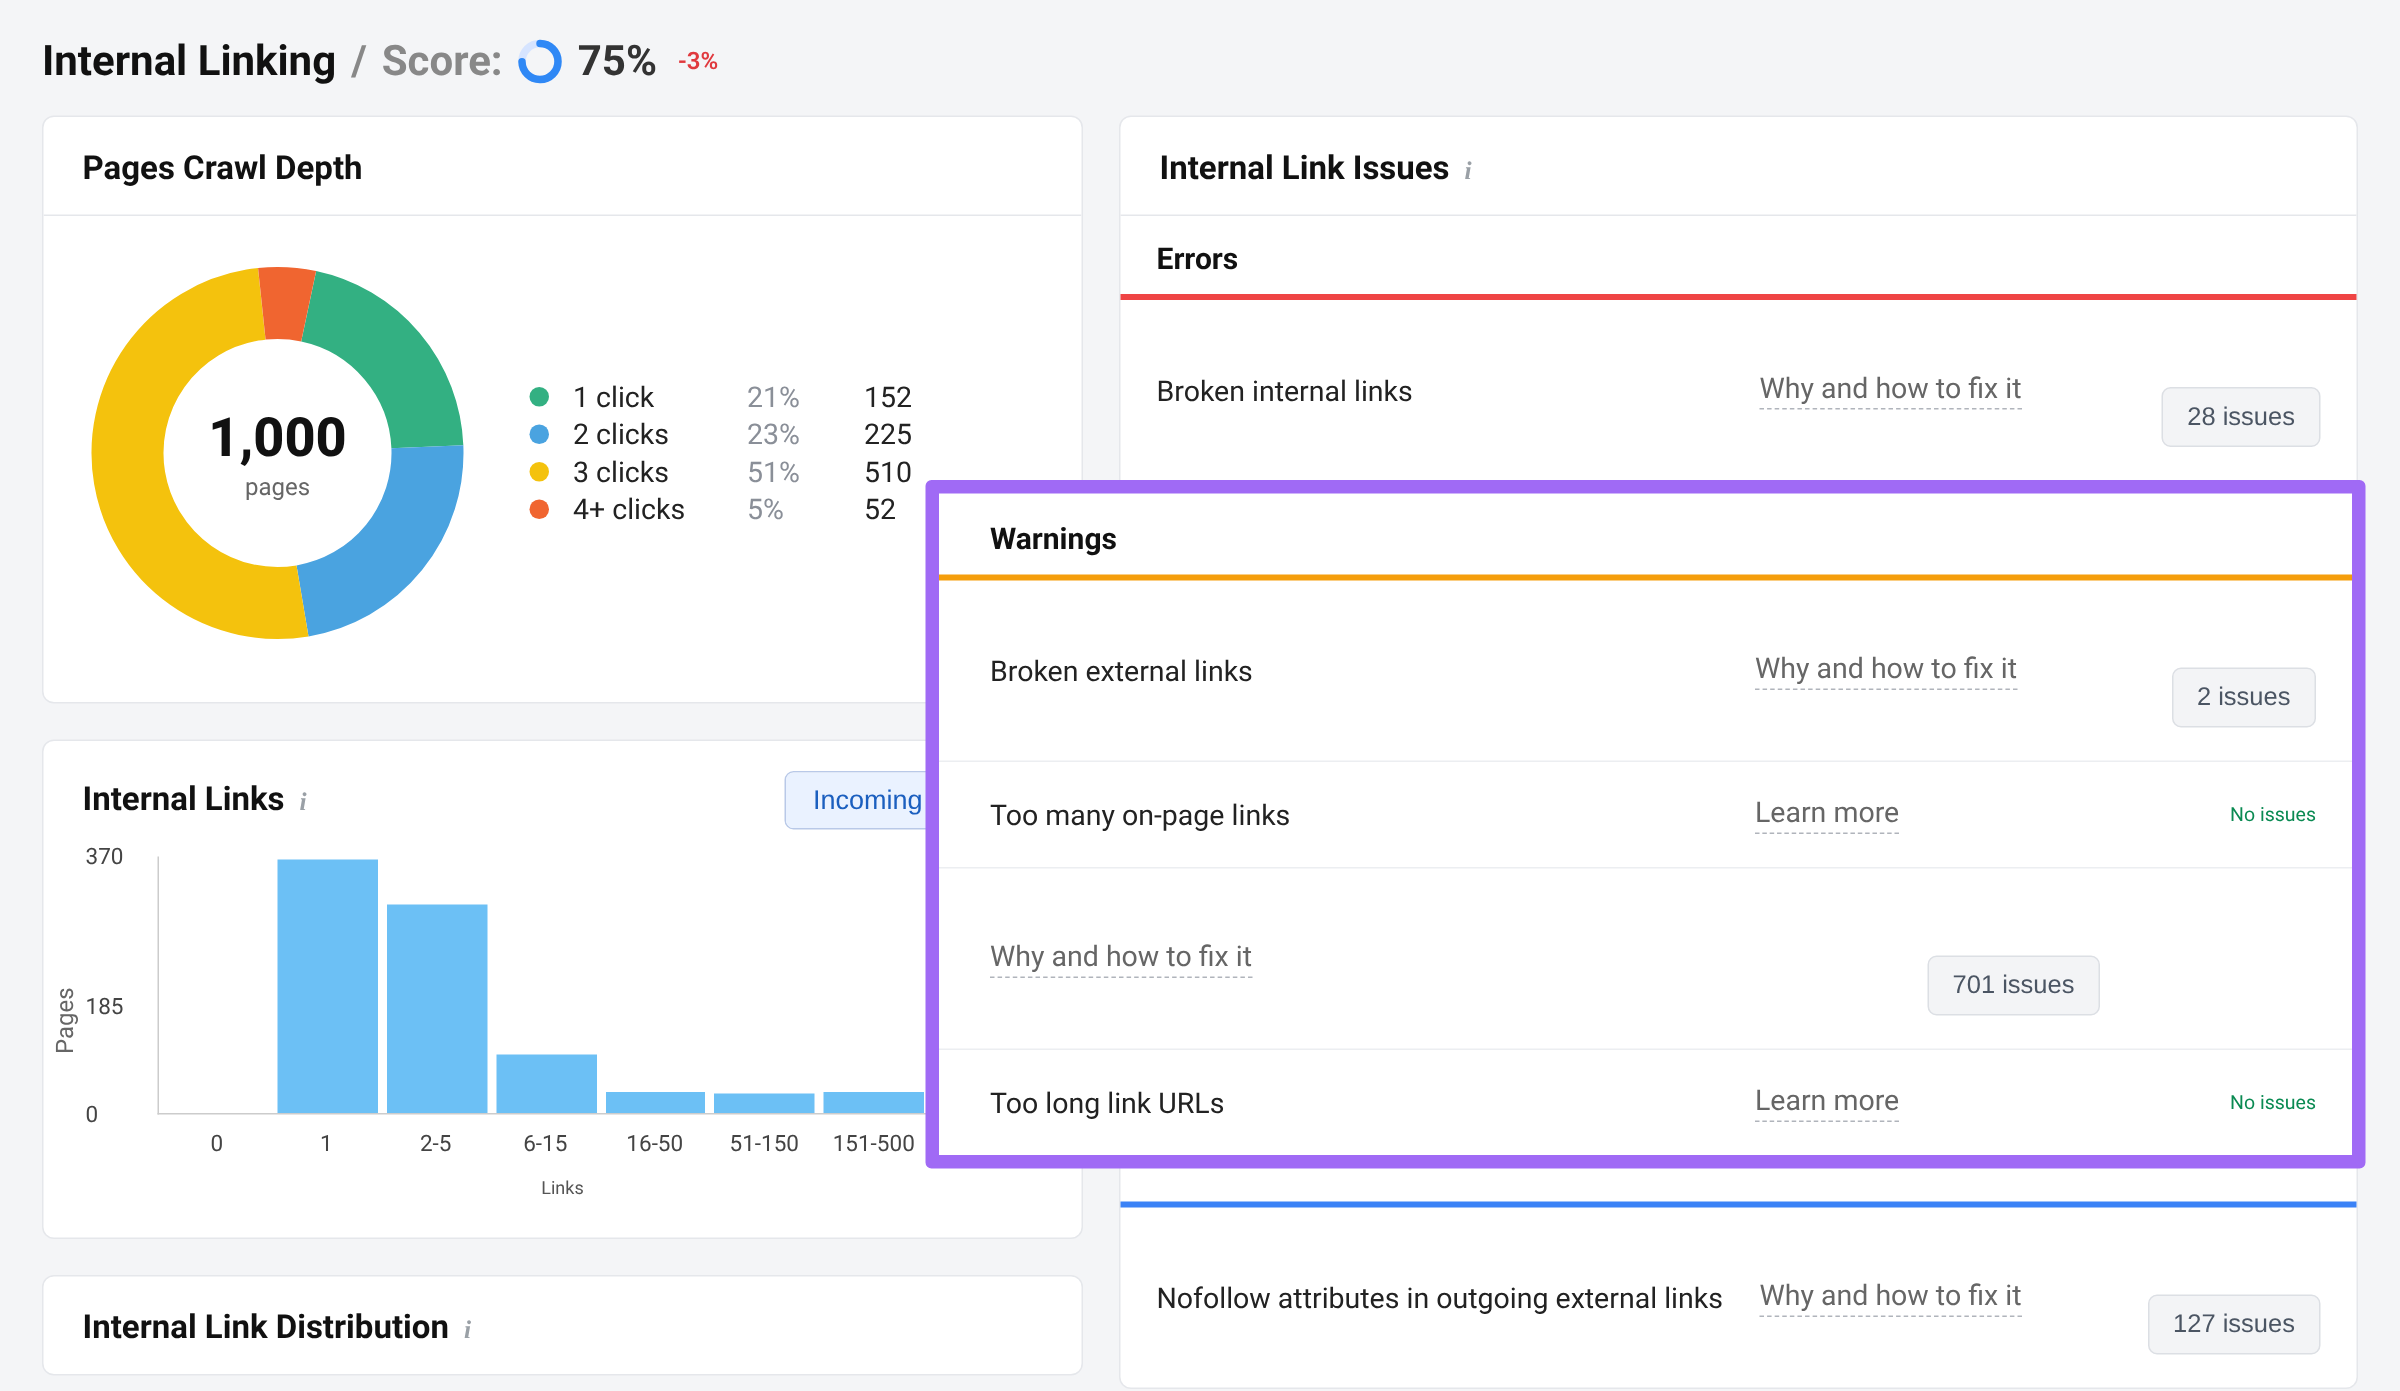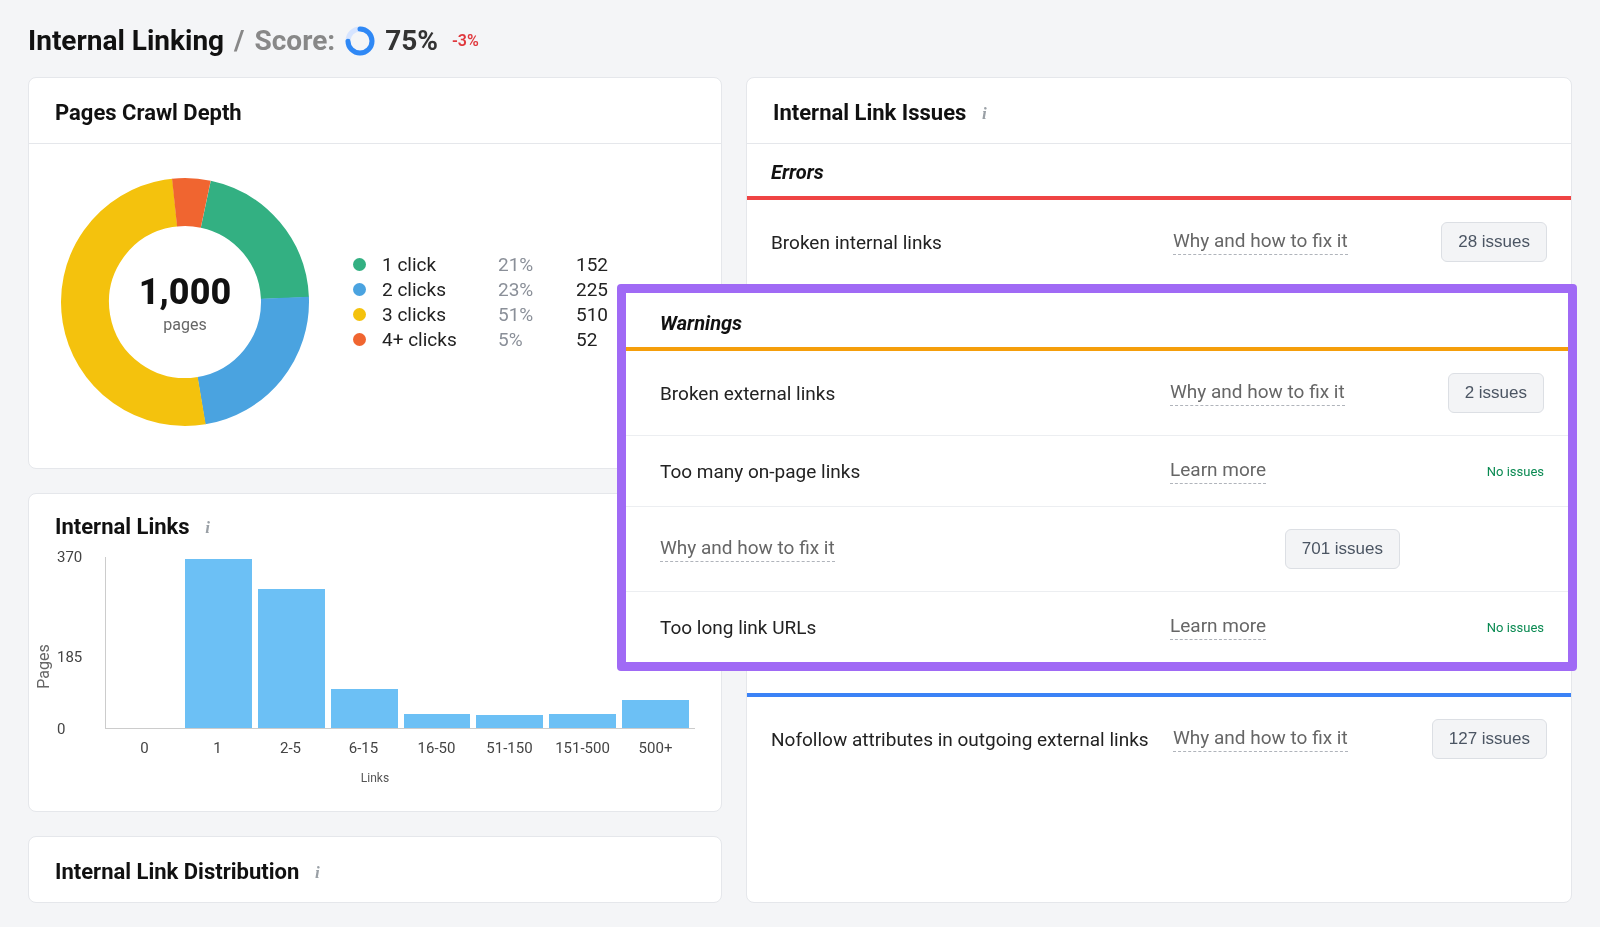--- a/index.html
+++ b/index.html
@@ -38,21 +38,20 @@
     border-radius: 8px;
     overflow: hidden;
   }
   .card-title {
     font-size: 22px;
     font-weight: 700;
     padding: 22px 26px 18px 26px;
     display: flex;
     align-items: center;
     gap: 10px;
-    text-align: center;
   }
   .info-icon {
     width: 16px; height: 16px;
     color: #9aa0a6;
     font-style: italic;
     font-family: Georgia, serif;
     font-size: 17px;
     line-height: 1;
   }
   .card-divider { border-top: 1px solid #e5e7eb; }
@@ -106,21 +105,20 @@
   .bars { position: absolute; left:0; right:0; bottom:28px; top:0; display:flex; align-items:flex-end; gap:6px; border-left:1px solid #ccc; border-bottom:1px solid #ccc; padding:0 6px; }
   .bar { flex:1; background:#6cc0f5; }
   .xcats { display:flex; gap:6px; padding:0 6px; margin-top:2px; }
   .xcat { flex:1; text-align:center; color:#444; font-size:15px; }
   .xlabel { text-align:center; color:#555; font-size:12px; margin-top:14px; }
 
   
   .section-title {
     font-size: 20px; font-weight: 700;
     padding: 16px 24px 12px 24px;
-    font-style: italic;
   }
   .section-bar { height: 4px; }
   .issue-row {
     display: grid;
     grid-template-columns: 1fr 230px 140px;
     align-items: center;
     gap: 4px;
     padding: 22px 24px;
     border-bottom: 1px solid #eceef1;
     font-size: 19px;
@@ -137,20 +135,21 @@
   .issue-count {
     justify-self: end;
     background: #f3f4f6;
     border: 1px solid #dcdfe4;
     border-radius: 6px;
     padding: 9px 16px;
     color: #4b5563;
     font-size: 17px;
     white-space: nowrap;
     cursor: pointer;
+    margin-top: 36px;
   }
   .no-issues {
     justify-self: end;
     color: #0a8a52;
     font-size: 13px;
   }
 
   
   .highlight-wrap {
     border: 9px solid #a06af5;
@@ -241,20 +240,24 @@
           </div>
         </div>
       </div>
     </div>
 
     <div class="card">
       <div class="links-head">
         <div class="card-title" style="padding:0">
           <span>Internal Links</span>
           <span class="info-icon">i</span>
+        </div>
+        <div class="toggle">
+          <button class="active">Incoming</button>
+          <button>Ou</button>
         </div>
       </div>
       <div class="chart-area">
         <div class="barchart">
           <span class="ylabel0">Pages</span>
           <span class="ytick" style="top:0">370</span>
           <span class="ytick" style="top:50%">185</span>
           <span class="ytick" style="top:calc(100% - 28px)">0</span>
           <div class="bars" id="bars">
               <div class="bar" style="height: 0%;"></div>

